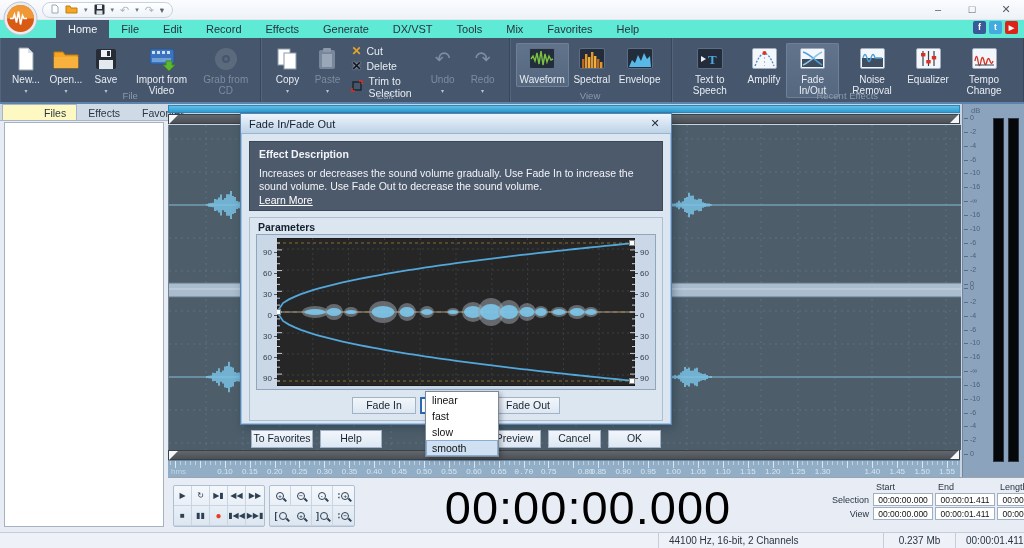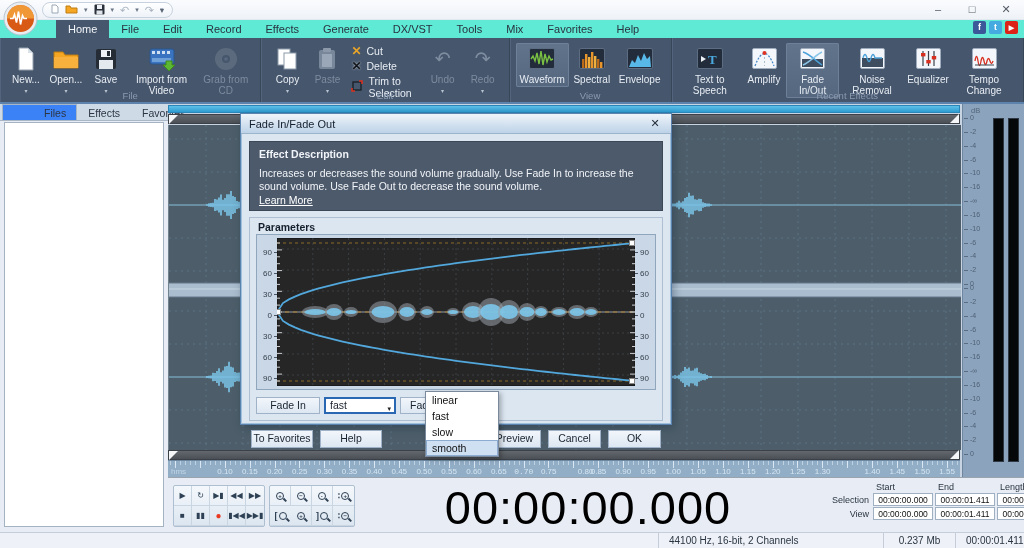--- a/index.html
+++ b/index.html
@@ -39,21 +39,21 @@
   .rsmall { display:flex; align-items:center; gap:5px; color:#e8edf4; font-size:10.5px; }
   .viewbox { width:26px; height:21px; background:#222c3a; border:1px solid #5c6c82; border-radius:2px; display:flex; align-items:center; justify-content:center; }
   .fxbox { width:25px; height:21px; background:#f3f6fa; border:1px solid #9fadbf; border-radius:2px; display:flex; align-items:center; justify-content:center; }
 
   
   #workspace { position:absolute; left:0; top:104px; width:1024px; height:373px; background:#c9d4e2; }
   
   #left-panel { position:absolute; left:0; top:104px; width:168px; height:428px; background:#e8edf5; }
   #lp-tabs { display:flex; height:17px; background:#cfdae7; border-bottom:1px solid #a8b6c6; padding-left:2px; }
   .lp-tab { padding:0 10px; line-height:16px; font-size:10.5px; color:#2c3644; border:1px solid transparent; border-bottom:none; cursor:default; }
-  .lp-tab.active { background:#3b82f6; border-color:#a8b6c6;padding-left:41px; }
+  .lp-tab.active { background:#fef9c3; border-color:#a8b6c6;padding-left:41px; }
   #lp-list { position:absolute; left:4px; top:18px; width:160px; height:405px; background:#fff; border:1px solid #a4b2c2; }
 
   
   #editor { position:absolute; left:168px; top:104px; width:856px; height:373px; }
   #ov-strip { position:absolute; left:0; top:1px; width:792px; height:8px; background:linear-gradient(#5fc0e8,#2d9cd2); border:1px solid #2a86b8; }
   .panbar { position:absolute; left:0; width:792px; height:10px; background:linear-gradient(#63686e,#4b5056); border:1px solid #3c4147; }
   #pan-top { top:10px; }
   #pan-bottom { top:346px; }
   .tri { position:absolute; width:0; height:0; border-style:solid; }
   .tri-l { left:0; top:0; border-width:9px 9px 0 0; border-color:#f4f6f8 transparent transparent transparent; }
@@ -86,21 +86,21 @@
   #learn-more { color:#ffffff; font-size:10.5px; text-decoration:underline; cursor:default; }
   #dlg-params { position:relative; margin:6px 8px 0 8px; border:1px solid #aebfd1; background:#dce6f1; padding:16px 6px 6px 6px; }
   #params-label { position:absolute; left:8px; top:3px; font-weight:bold; font-size:10.5px; color:#15202e; }
   #graph-outer { background:#c9d7e6; border:1px solid #8fa6bd; padding:3px 2px; display:flex; }
   .ycol { position:relative; width:19px; }
   .ylab { position:absolute; font-size:8px; color:#37414e; width:100%; }
   .ycol-l .ylab { text-align:right; padding-right:5px; }
   .ycol-r .ylab { text-align:left; padding-left:5px; }
   .ytick { position:absolute; width:3px; height:1px; background:#4a5666; }
   #graph-svg-holder { width:358px; height:148px; }
-  #fade-row { display:flex; gap:4px; margin-top:7px; }
+  #fade-row { display:flex; justify-content:center; gap:4px; margin-top:7px; }
   .dlg-btn { height:17px; background:linear-gradient(#f2f6fb,#dde7f2); border:1px solid #9fb2c8; font-size:10.5px; color:#1a2430; text-align:center; line-height:15px; cursor:default; }
   #fade-in-btn, #fade-out-btn { width:64px; }
   #curve-combo { position:relative; width:72px; height:17px; background:#fff; border:2px solid #2a68b4; font-size:10.5px; line-height:13px; padding-left:4px; cursor:default; }
   #combo-caret { position:absolute; right:3px; top:3px; font-size:7px; color:#222; }
   #dlg-footer { display:flex; align-items:center; padding:9px 10px 0 10px; gap:7px; }
   #to-fav-btn { width:62px; height:18px; }
   #help-btn { width:62px; height:18px; }
   .spacer { flex:1; }
   #preview-btn, #cancel-btn, #ok-btn { width:53px; height:18px; }
   

